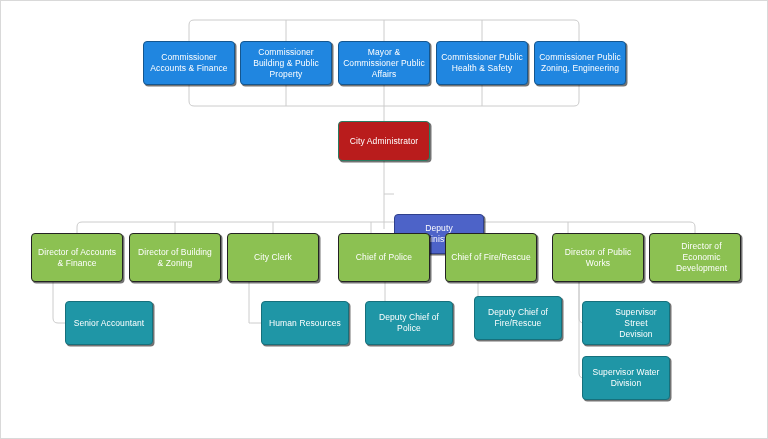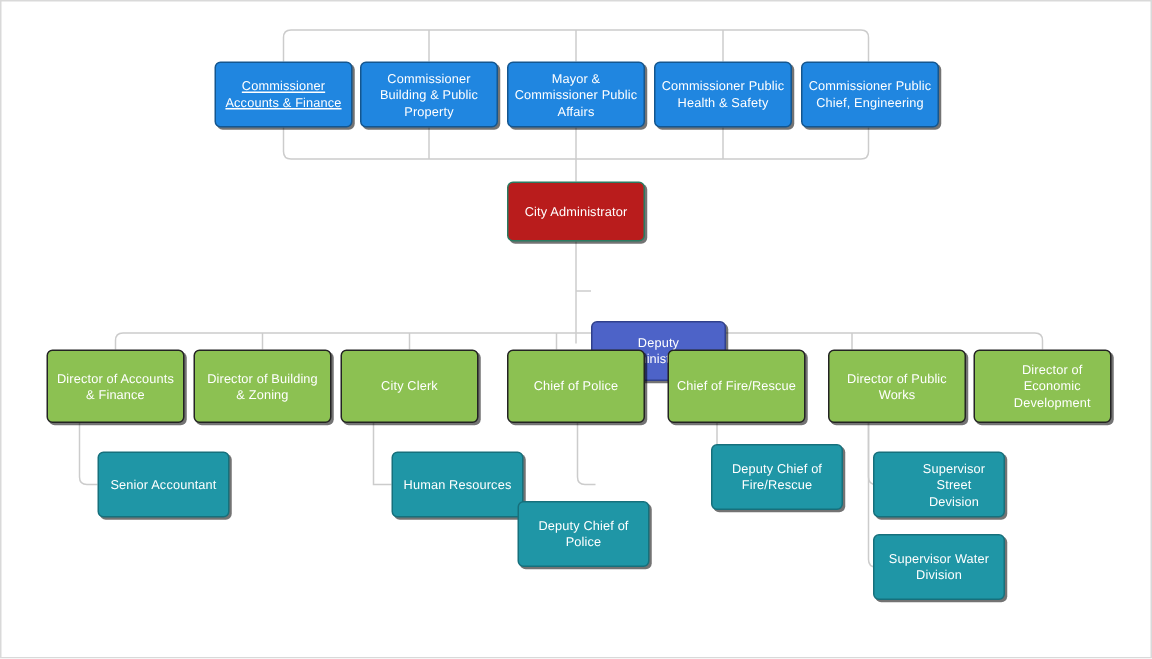--- a/index.html
+++ b/index.html
@@ -69,34 +69,34 @@
 
       <path d="M52,281 L52,317 Q52,322 57,322 L64,322"></path>
       <path d="M248,281 L248,322 Q248,322 253,322 L260,322"></path>
       <path d="M384,281 L384,317 Q384,322 389,322 L396,322"></path>
       <path d="M477,281 L477,312 Q477,317 482,317 L489,317"></path>
       <path d="M578,281 L578,317 Q578,322 583,322 L590,322"></path>
       <path d="M578,281 L578,372 Q578,377 583,377 L590,377"></path>
     </g>
   </svg>
 
-  <div class="node blue" style="left:142px;top:40px;width:92px;height:44px;text-decoration:underline;">
+  <div class="node blue" style="left:142px;top:40px;width:92px;height:44px;">
     <span>Commissioner Accounts &amp; Finance</span>
   </div>
   <div class="node blue" style="left:239px;top:40px;width:92px;height:44px;">
     <span>Commissioner Building &amp; Public Property</span>
   </div>
   <div class="node blue" style="left:337px;top:40px;width:92px;height:44px;">
     <span>Mayor &amp; Commissioner Public Affairs</span>
   </div>
   <div class="node blue" style="left:435px;top:40px;width:92px;height:44px;">
     <span>Commissioner Public Health &amp; Safety</span>
   </div>
   <div class="node blue" style="left:533px;top:40px;width:92px;height:44px;">
-    <span>Commissioner Public Chief, Engineering</span>
+    <span>Commissioner Public Zoning, Engineering</span>
   </div>
 
   <div class="node green-dark" style="left:337px;top:120px;width:92px;height:40px;">
     <span>City Administrator</span>
   </div>
   <div class="node purple" style="left:393px;top:173px;width:90px;height:40px;margin-top:40px;">
     <span>Deputy Administrator</span>
   </div>
 
   <div class="node green-light" style="left:30px;top:232px;width:92px;height:49px;">
@@ -120,21 +120,21 @@
   <div class="node green-light" style="left:648px;top:232px;width:92px;height:49px;padding-left:17px;">
     <span>Director of Economic Development</span>
   </div>
 
   <div class="node teal" style="left:64px;top:300px;width:88px;height:44px;">
     <span>Senior Accountant</span>
   </div>
   <div class="node teal" style="left:260px;top:300px;width:88px;height:44px;">
     <span>Human Resources</span>
   </div>
-  <div class="node teal" style="left:344px;top:300px;width:88px;height:44px;margin-top:33px;">
+  <div class="node teal" style="left:364px;top:300px;width:88px;height:44px;">
     <span>Deputy Chief of Police</span>
   </div>
   <div class="node teal" style="left:473px;top:295px;width:88px;height:44px;">
     <span>Deputy Chief of Fire/Rescue</span>
   </div>
   <div class="node teal" style="left:581px;top:300px;width:88px;height:44px;padding-left:24px;">
     <span>Supervisor Street Devision</span>
   </div>
   <div class="node teal" style="left:581px;top:355px;width:88px;height:44px;justify-content:flex-end;">
     <span>Supervisor Water Division</span>

